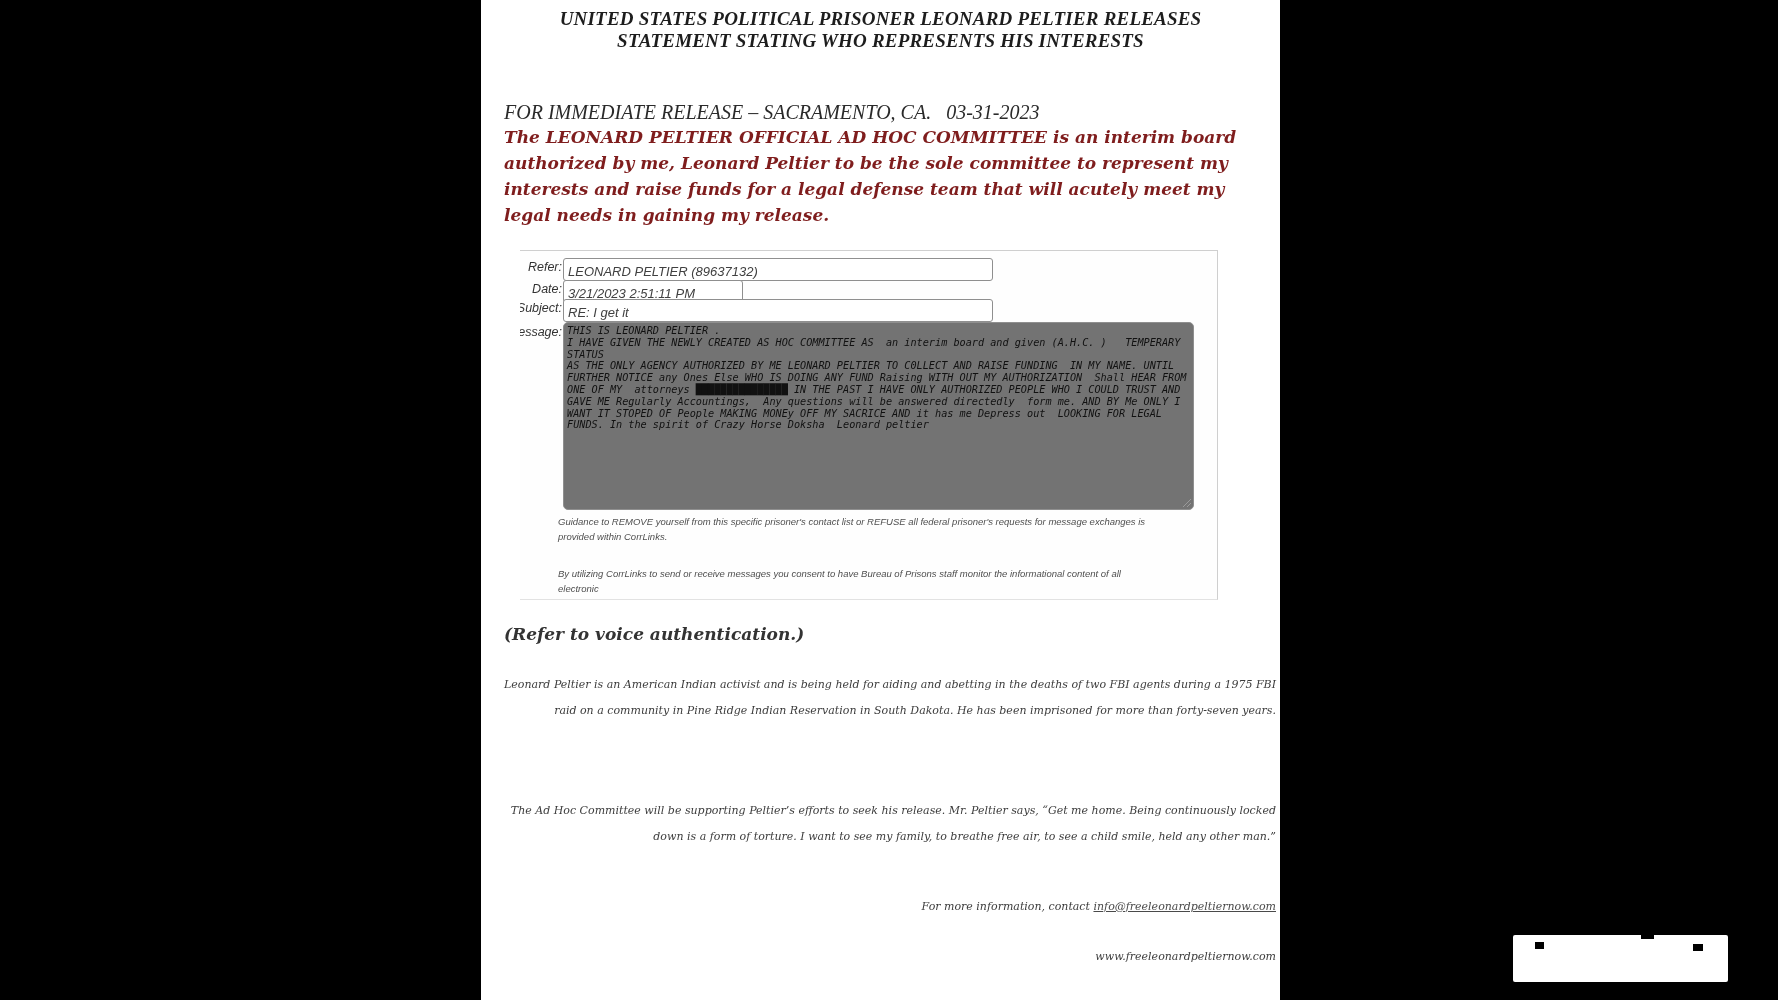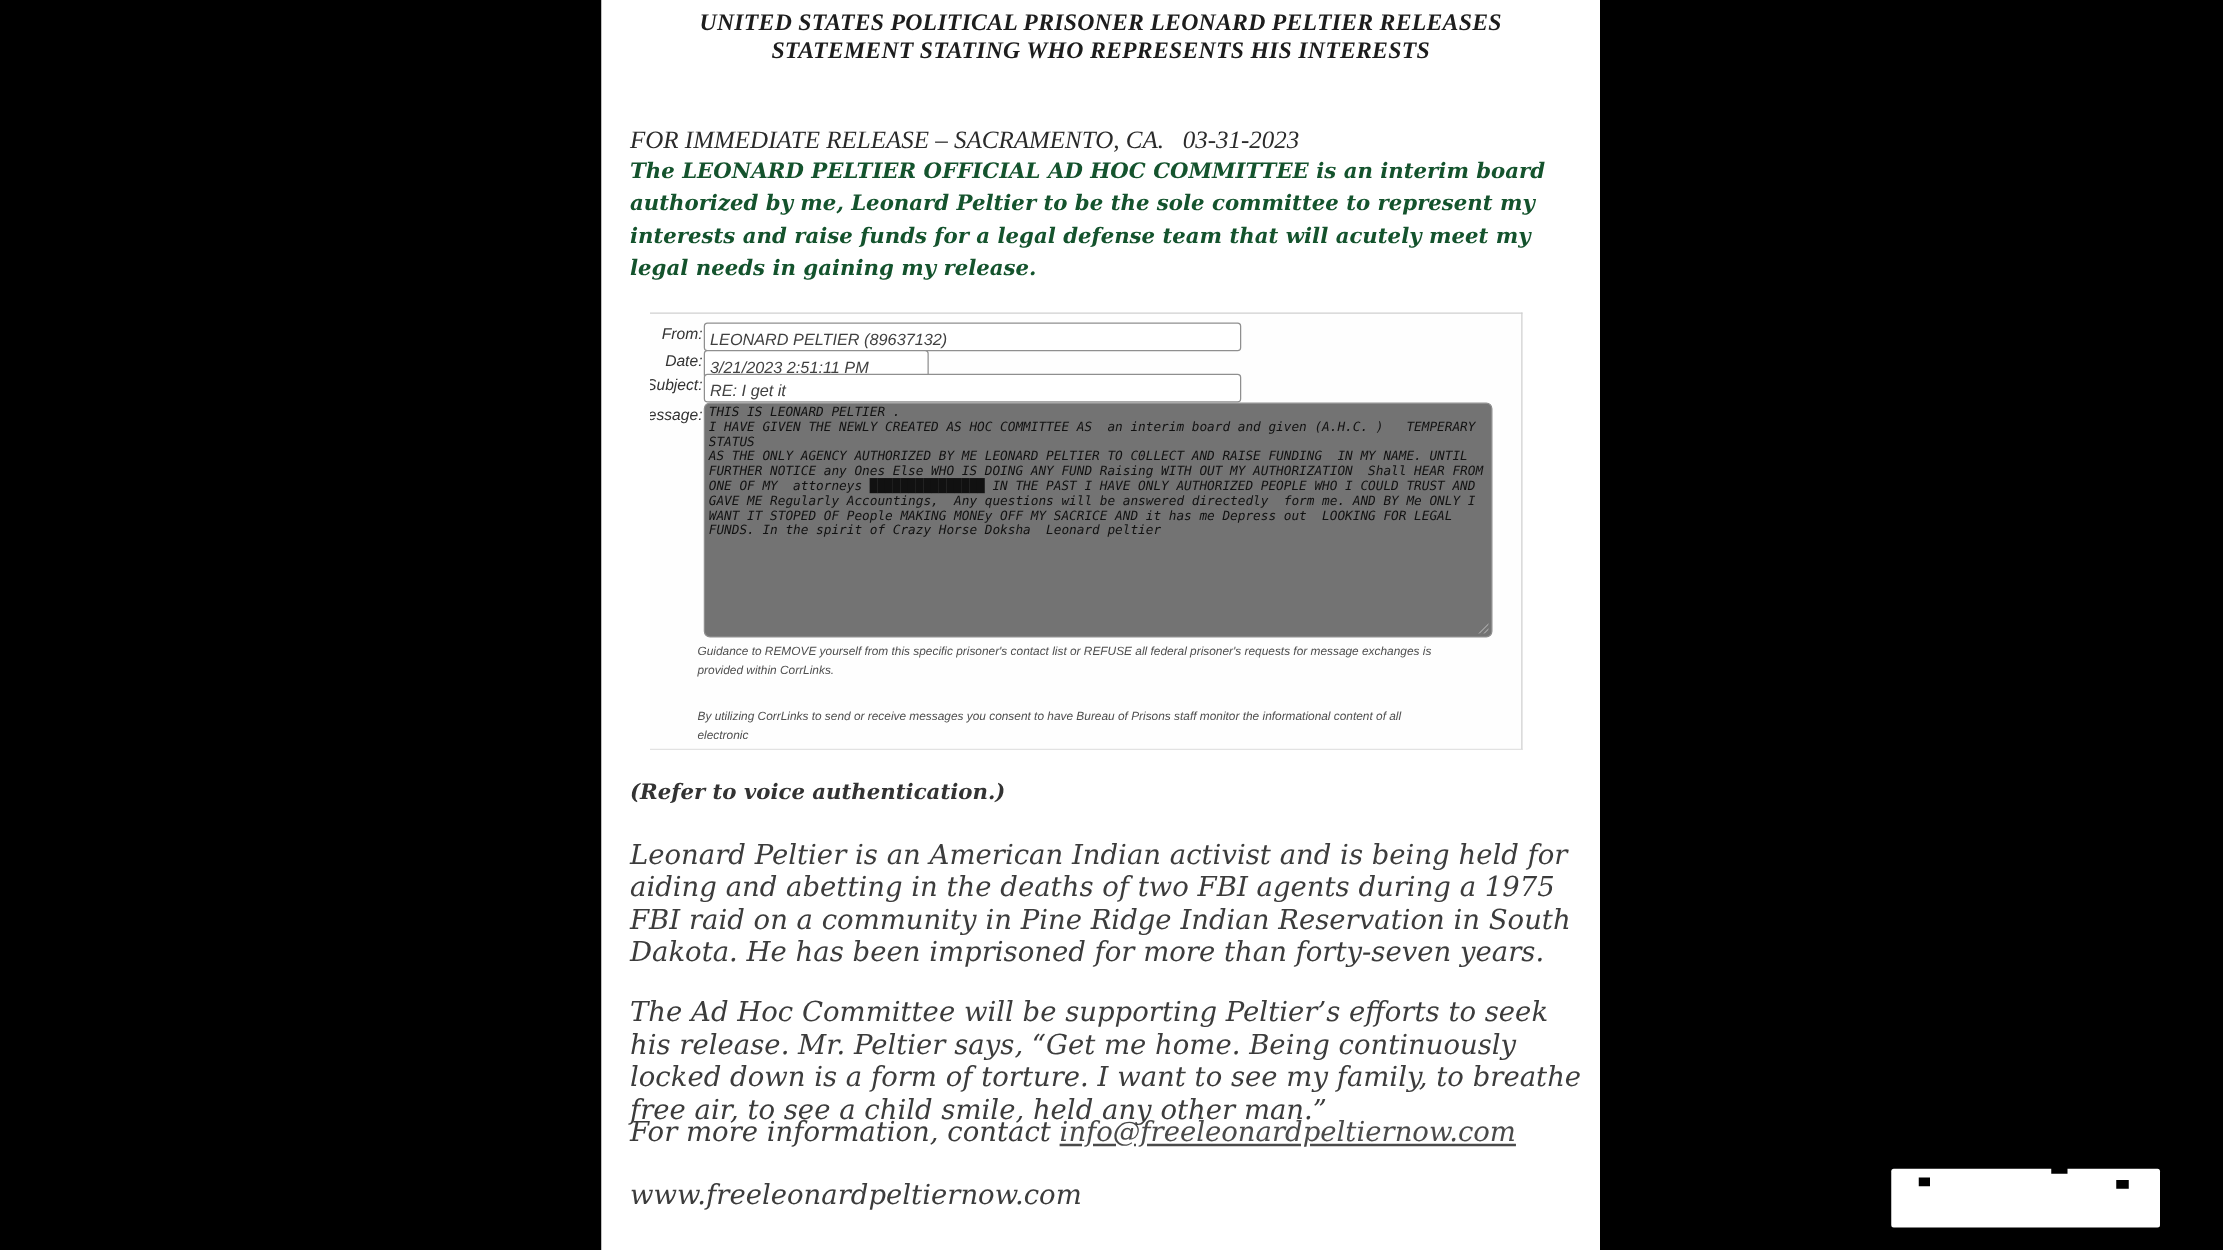--- a/index.html
+++ b/index.html
@@ -7,25 +7,25 @@
          font-family:"Liberation Serif",serif;}
   .paper{position:absolute;left:481px;top:0;width:799px;height:1000px;background:#ffffff;font-style:italic;}
 
   
   .doc-title{position:absolute;left:0;top:8px;width:100%;text-align:center;
              font-family:"Liberation Serif",serif;font-weight:bold;font-size:19px;
              line-height:22px;color:#1d1d1d;letter-spacing:.2px;}
   .dateline{position:absolute;left:23px;top:70px;font-size:20px;color:#2a2a2a;white-space:pre;margin-top:31px;}
   .intro{position:absolute;left:23px;top:124px;width:768px;
          font-family:"DejaVu Serif",serif;font-weight:bold;font-size:17px;
-         line-height:26px;color:#14532d;}
+         line-height:26px;color:#7f1d1d;}
   .voice{position:absolute;left:23px;top:624px;
          font-family:"DejaVu Serif",serif;font-weight:bold;font-size:17px;color:#333;}
   .bodypara{position:absolute;left:23px;width:772px;
-            font-family:"DejaVu Serif",serif;font-size:22px;line-height:26px;color:#3c3c3c;}
+            font-family:"DejaVu Serif",serif;font-size:11px;line-height:26px;color:#3c3c3c;text-align:right;}
   .p-bio{top:672px;}
   .p-committee{top:798px;}
   .p-contact{top:894px;}
   .p-site{top:944px;}
   .email-link{color:#4a4a4a;text-decoration:underline;}
 
   
   .email-shot{position:absolute;left:39px;top:250px;width:697px;height:348px;background:#fefefe;
               border-top:1px solid #cfcfcf;border-right:1px solid #cfcfcf;border-bottom:1px solid #e2e2e2;
               overflow:hidden;font-family:"Liberation Sans",sans-serif;}
@@ -69,21 +69,21 @@
       <div>UNITED STATES POLITICAL PRISONER LEONARD PELTIER RELEASES</div>
       <div>STATEMENT STATING WHO REPRESENTS HIS INTERESTS</div>
     </div>
 
     <div class="dateline">FOR IMMEDIATE RELEASE – SACRAMENTO, CA.   03-31-2023</div>
 
     <div class="intro">The LEONARD PELTIER OFFICIAL AD HOC COMMITTEE is an interim board authorized by me, Leonard Peltier to be the sole committee to represent my interests and raise funds for a legal defense team that will acutely meet my legal needs in gaining my release.</div>
 
     <div class="email-shot">
 
-      <div class="frow-label lbl-from">From:</div>
+      <div class="frow-label lbl-from">Refer:</div>
       <div class="ffield fld-from">LEONARD PELTIER (89637132)</div>
 
       <div class="frow-label lbl-date">Date:</div>
       <div class="ffield fld-date">3/21/2023 2:51:11 PM</div>
 
       <div class="frow-label lbl-subj">Subject:</div>
       <div class="ffield fld-subj">RE: I get it</div>
 
       <div class="frow-label lbl-msg">Message:</div>
       <div class="msgarea">

